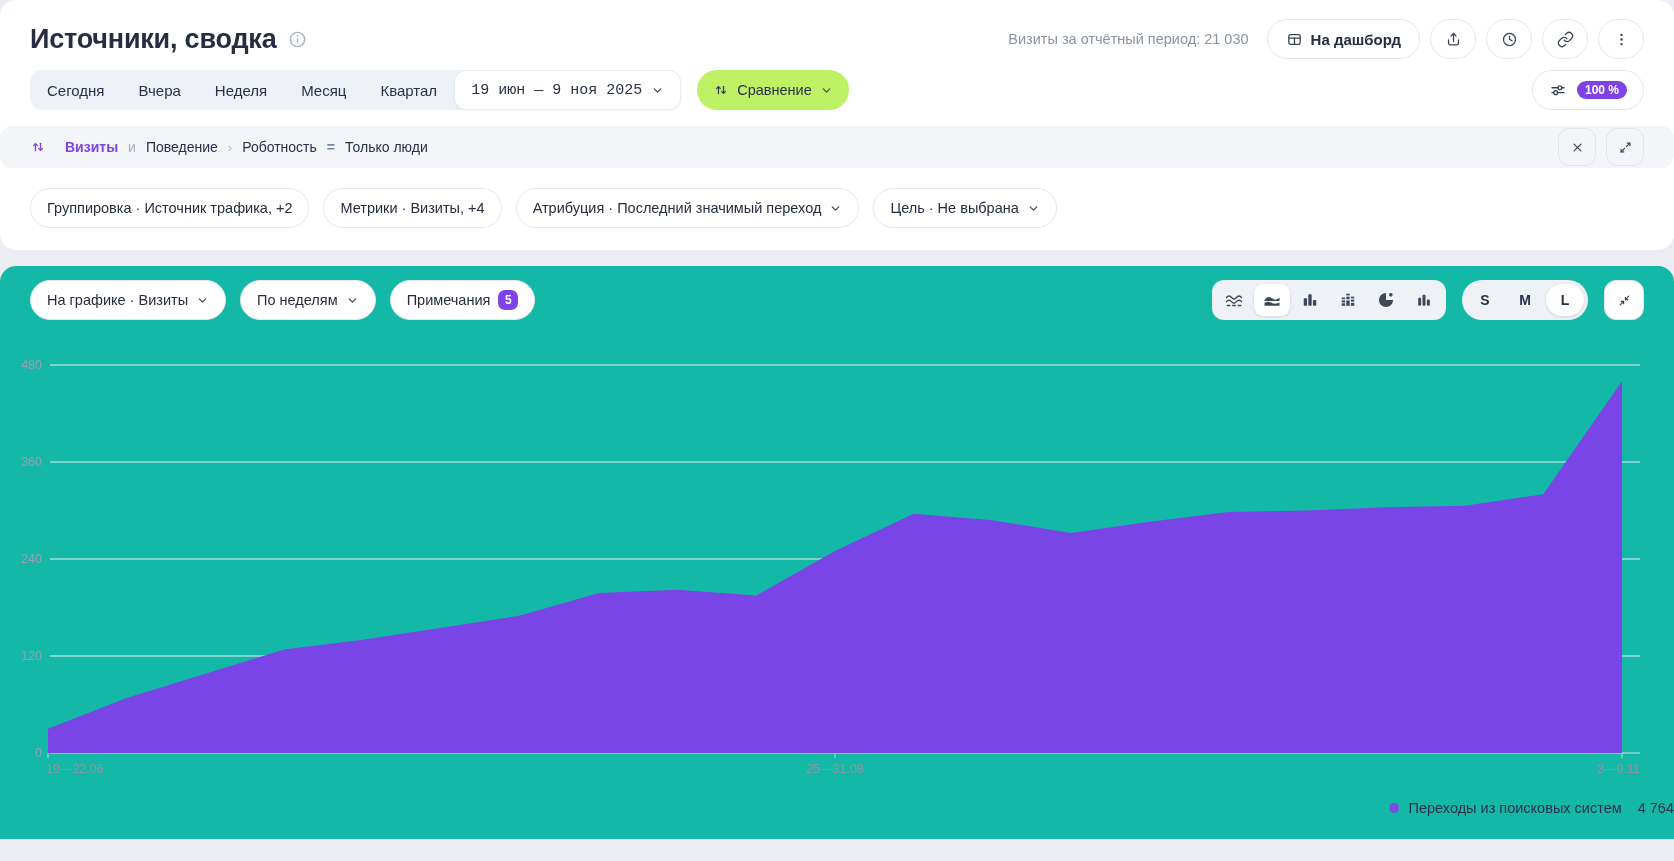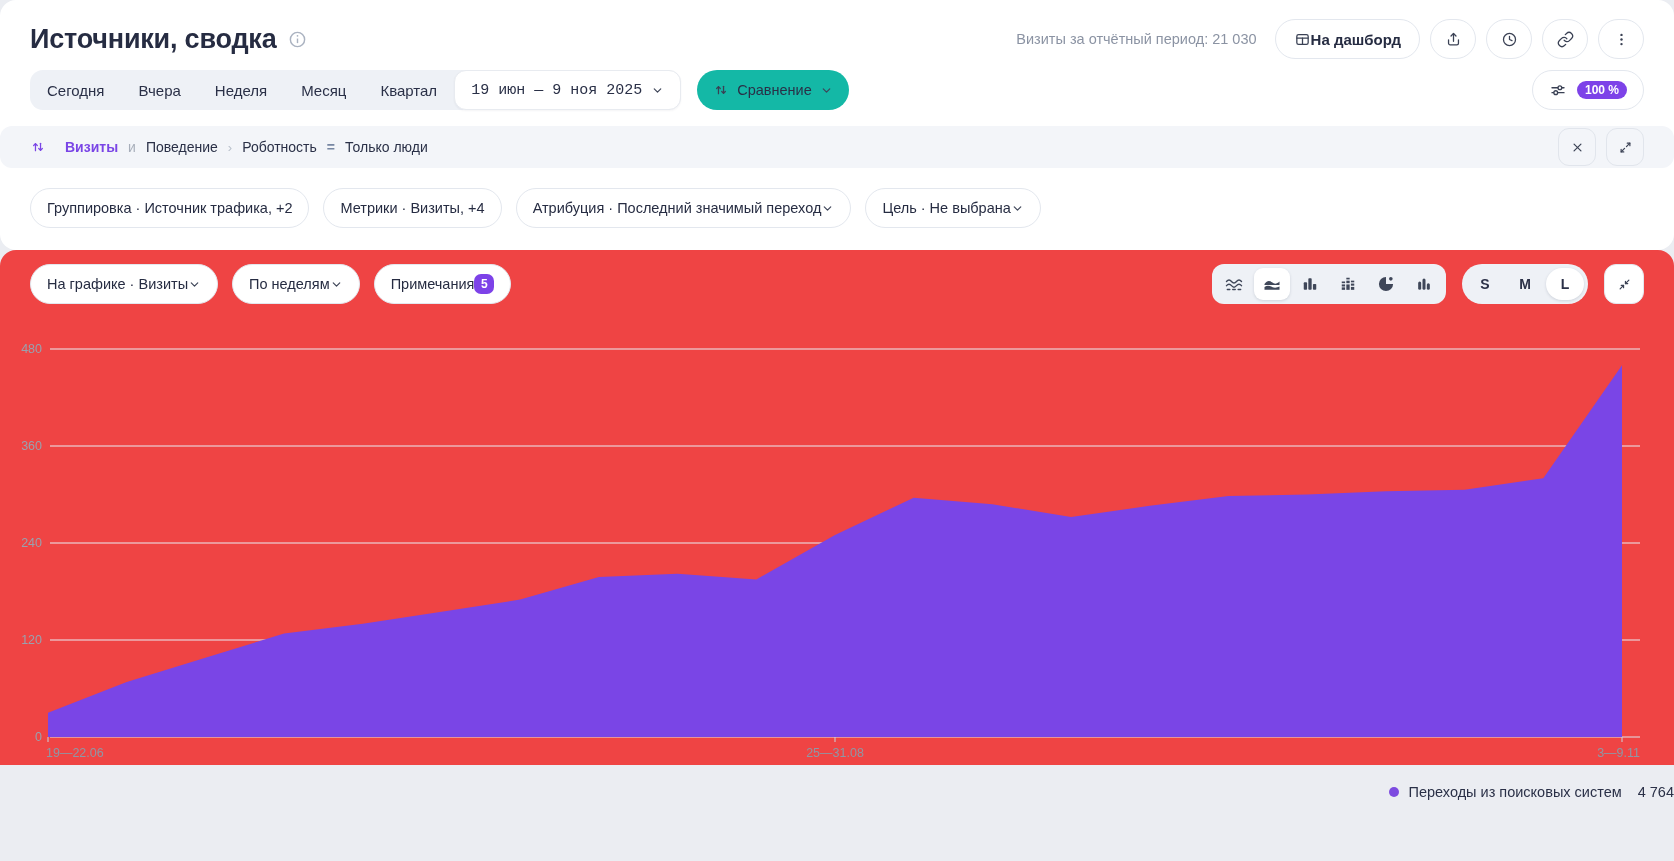--- a/index.html
+++ b/index.html
@@ -13,41 +13,41 @@
   button { font-family:inherit; color:inherit; background:none; border:none; cursor:pointer; }
 
   
   .section-top { background:#fff; border-radius:16px; padding-bottom:22px; }
   .header-row { display:flex; align-items:center; padding:20px 30px 0 30px; height:58px; }
   .page-title { font-size:27px; font-weight:700; color:#262c42; letter-spacing:-0.2px; }
   .info-btn { margin-left:12px; display:flex; align-items:center; }
   .header-right { margin-left:auto; display:flex; align-items:center; gap:10px; }
   .visits-summary { font-size:14.5px; color:#8b93a3; margin-right:8px; white-space:nowrap; }
   .pill {
-    display:inline-flex; align-items:center; height:40px;
+    display:inline-flex; align-items:center; gap:8px; height:40px;
     border:1px solid #e3e7ee; border-radius:20px; background:#fff;
     padding:0 16px; font-size:14.5px; color:#262c42; white-space:nowrap;
   }
   .btn-dashboard { font-weight:600; font-size:15px; padding:0 18px; }
   .icon-btn { width:46px; justify-content:center; padding:0; }
 
   
   .period-row { display:flex; align-items:center; gap:16px; padding:0 30px; margin-top:12px; }
   .tabs-bar {
     display:inline-flex; align-items:center; background:#eef1f6; border-radius:13px; height:40px;
   }
   .tab { padding:0 17px; font-size:15px; height:24px; display:flex; align-items:center; color:#2a3047; }
   .date-pill {
     display:inline-flex; align-items:center; gap:9px; height:40px; background:#fff;
     border:1px solid #e8ebf0; border-radius:12px; padding:0 16px; font-size:15px;
     box-shadow:0 1px 2px rgba(40,48,72,.05);
     font-family:Liberation Mono, monospace;
   }
   .gray-pill {
-    display:inline-flex; align-items:center; gap:8px; height:40px; background:#14b8a6;
+    display:inline-flex; align-items:center; gap:8px; height:40px; background:#bef264;
     border-radius:20px; padding:0 16px; font-size:14.5px;
   }
   .sampling-pill { margin-left:auto; gap:10px; border-radius:22px; }
   .badge {
     background:#7d42e8; color:#fff; font-weight:700; font-size:12px;
     border-radius:10px; padding:3px 8px; line-height:1;
   }
 
   
   .breadcrumb-band {
@@ -65,22 +65,22 @@
     display:flex; align-items:center; justify-content:center; background:transparent;
   }
 
   
   .chips-row { display:flex; gap:14px; padding:20px 30px 0 30px; }
 
   .chev { width:13px; height:13px; }
 
   
   .chart-card {
-    background:#ef4444; border-radius:16px 16px 0 0;
-    height:515px; padding-top:14px;
+    margin-top:16px; background:#14b8a6; border-radius:16px 16px 0 0;
+    height:573px; padding-top:14px;
   }
   .chart-controls { display:flex; align-items:center; gap:14px; padding:0 30px; }
   .controls-right { margin-left:auto; display:flex; align-items:center; gap:16px; }
   .seg-group { display:flex; align-items:center; background:#eef1f6; border-radius:12px; padding:4px; gap:2px; }
   .seg-group.round { border-radius:20px; }
   .seg-btn {
     width:36px; height:32px; border-radius:9px; display:flex; align-items:center; justify-content:center;
   }
   .seg-btn.selected { background:#fff; box-shadow:0 1px 3px rgba(30,40,70,.15); }
   .size-btn { width:38px; height:32px; border-radius:16px; font-size:14px; font-weight:600;

